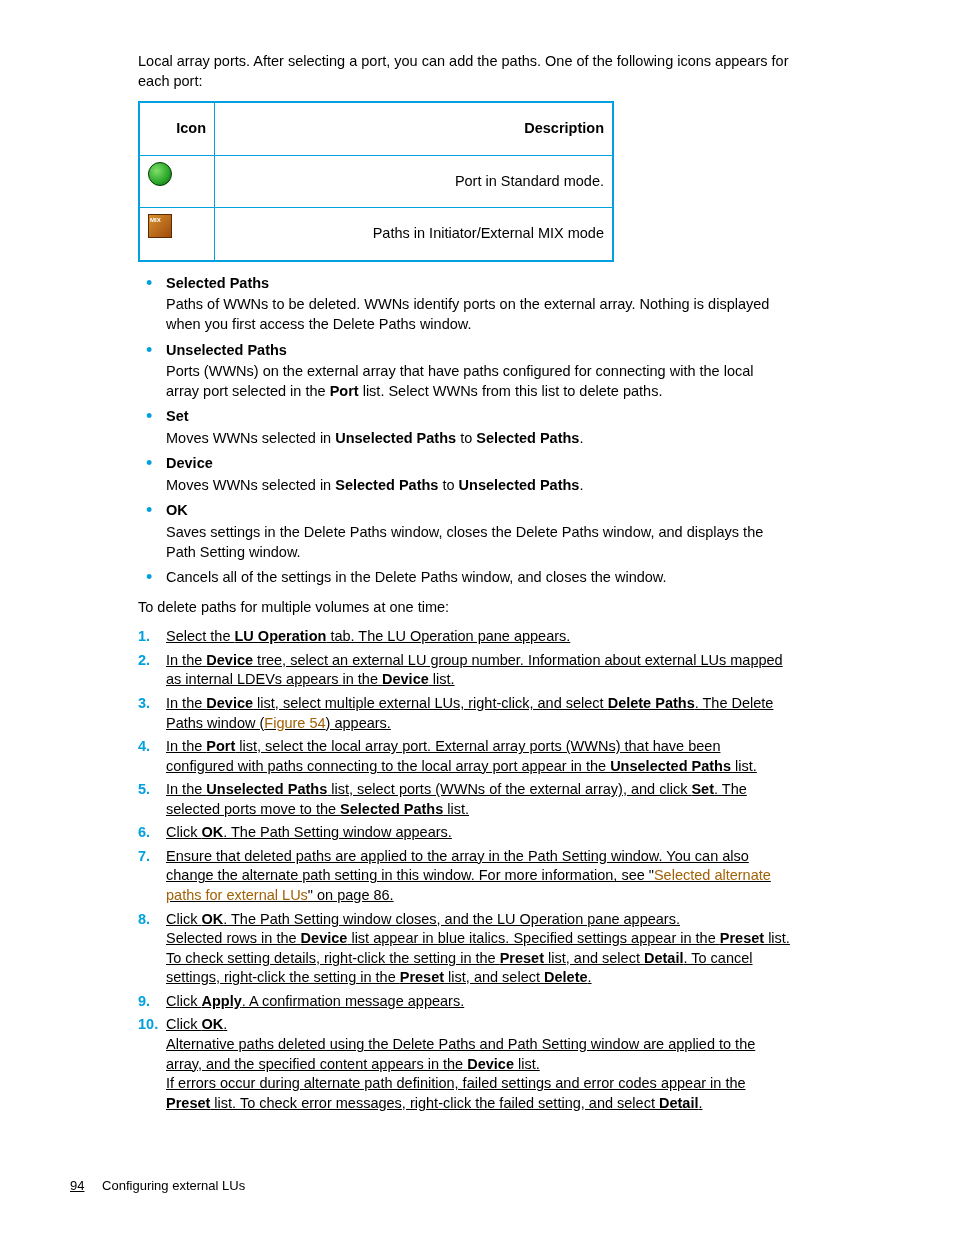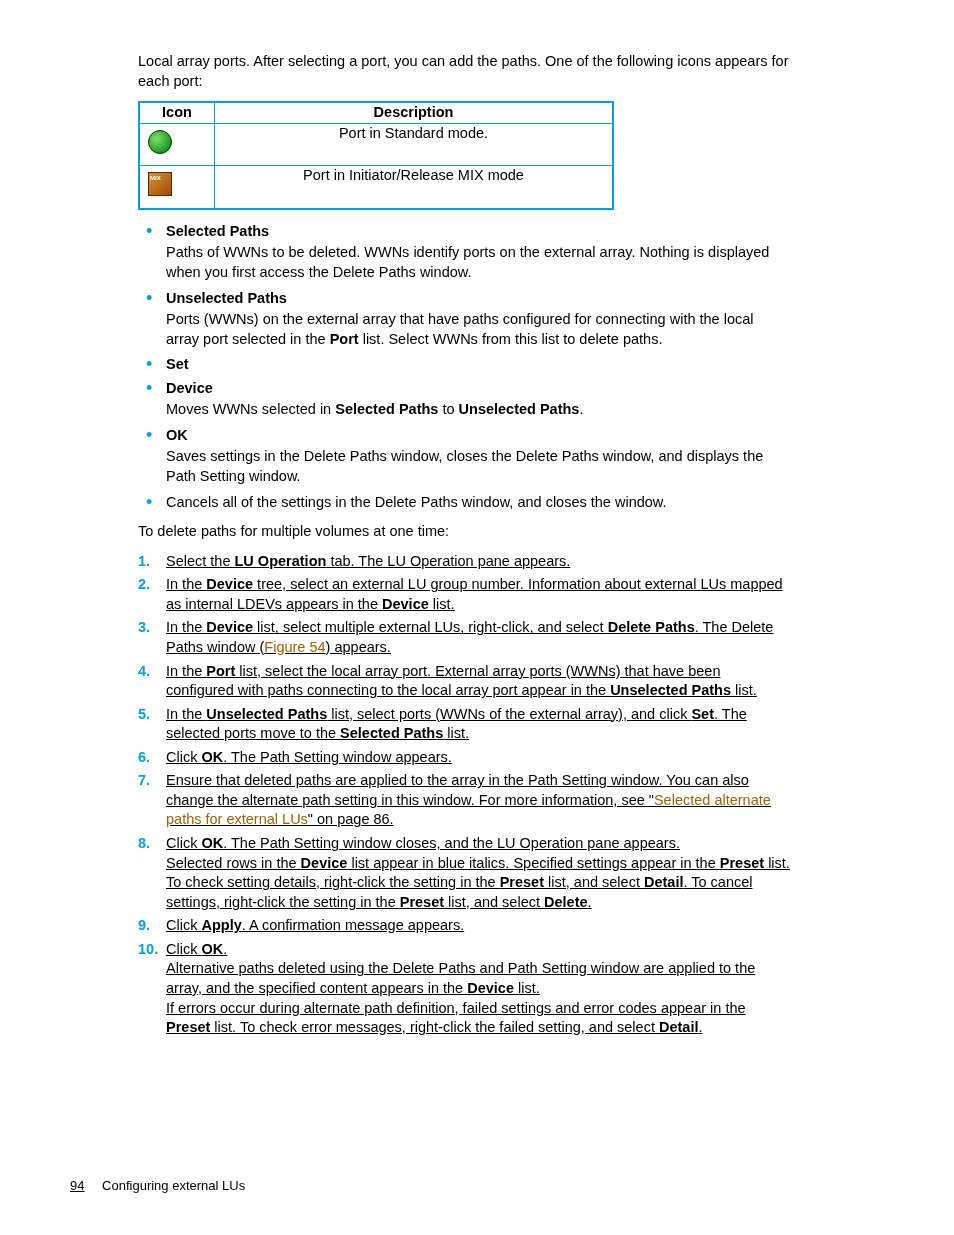--- a/index.html
+++ b/index.html
@@ -25,23 +25,23 @@
   }
   table.icon-table {
     border-collapse: collapse;
     border: 2px solid #00a1de;
     margin: 8px 0 12px 0;
     width: 476px;
   }
   table.icon-table th,
   table.icon-table td {
     border: 1px solid #00a1de;
-    text-align: center;
+    text-align: right;
     vertical-align: top;
-    padding: 0 8px;
+    padding: 16px 8px;
   }
   table.icon-table th {
     font-weight: bold;
   }
   table.icon-table td.iconcell {
     width: 58px;
     text-align: left;
     padding: 6px 8px;
   }
   .icon-circle {
@@ -150,36 +150,37 @@
         <tr>
           <td class="iconcell">
             <span class="icon-circle"></span>
           </td>
           <td>Port in Standard mode.</td>
         </tr>
         <tr>
           <td class="iconcell">
             <span class="icon-square"></span>
           </td>
-          <td>Port in Initiator/Release MIX mode</td>
+          <td>Paths in Initiator/External MIX mode</td>
         </tr>
       </tbody>
     </table>
 
     <ul class="bullets">
       <li>
         <span class="bhead">Selected Paths</span>
         <span class="bdesc">Paths of WWNs to be deleted. WWNs identify ports on the external array. Nothing is displayed when you first access the Delete Paths window.</span>
       </li>
       <li>
         <span class="bhead">Unselected Paths</span>
         <span class="bdesc">Ports (WWNs) on the external array that have paths configured for connecting with the local array port selected in the <b>Port</b> list. Select WWNs from this list to delete paths.</span>
       </li>
       <li>
         <span class="bhead">Set</span>
+        <span class="bdesc">Moves WWNs selected in <b>Unselected Paths</b> to <b>Selected Paths</b>.</span>
       </li>
       <li>
         <span class="bhead">Device</span>
         <span class="bdesc">Moves WWNs selected in <b>Selected Paths</b> to <b>Unselected Paths</b>.</span>
       </li>
       <li>
         <span class="bhead">OK</span>
         <span class="bdesc">Saves settings in the Delete Paths window, closes the Delete Paths window, and displays the Path Setting window.</span>
       </li>
       <li>

